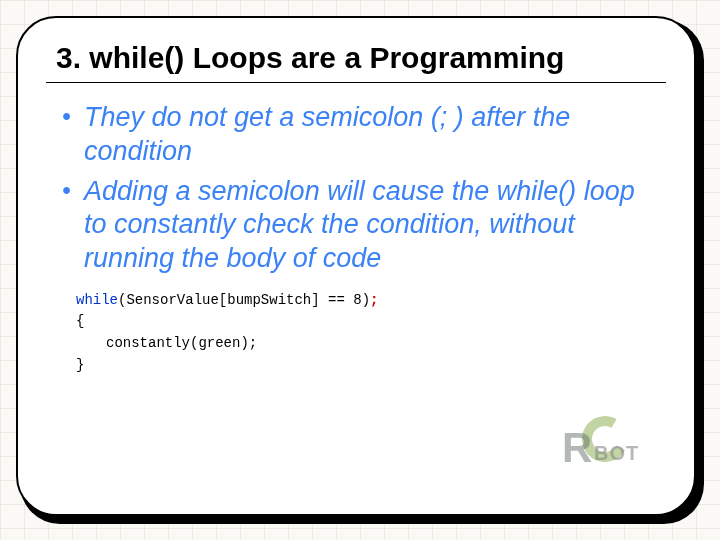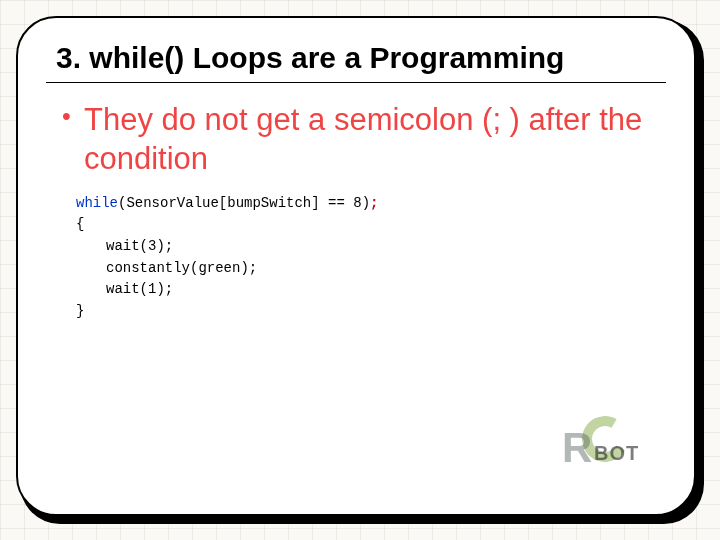--- a/index.html
+++ b/index.html
@@ -58,25 +58,26 @@
     border-top: 1px solid #000;
     margin: 6px -10px 18px -10px;
   }
   .bullets {
     margin: 0;
     padding: 0 0 0 6px;
     list-style: none;
   }
   .bullets li {
     position: relative;
-    font-size: 31px;
+    font-size: 27px;
     line-height: 1.25;
-    color: #ef4444;
+    color: #3b82f6;
     margin: 0 0 6px 0;
     padding-left: 22px;
+    font-style: italic;
   }
   .bullets li::before {
     content: "•";
     position: absolute;
     left: 0;
     top: 0;
     font-size: 25px;
   }
   .code-block {
     margin-top: 14px;
@@ -119,21 +120,21 @@
     color: #4a5a54;
     opacity: 0.5;
     letter-spacing: -2px;
   }
   .logo .bot {
     position: absolute;
     left: 60px; top: 44px;
     font-family: Arial, sans-serif;
     font-weight: 900;
     font-size: 20px;
-    color: #000000;
+    color: #737373;
     letter-spacing: 1px;
     opacity: 0.6;
   }
 </style>
 </head>
 <body>
 
 <div class="backdrop">
   <div class="grid"></div>
   <div class="card-shadow"></div>
@@ -143,28 +144,29 @@
     <h1 class="title">
       <span>3. while() Loops are a Programming</span><br>
     </h1>
 
     <hr class="rule">
 
     <ul class="bullets">
       <li>
         <span>They do not get a semicolon (; ) after the condition</span>
       </li>
+      <li>
+        <span>Adding a semicolon will cause the while() loop to constantly check the condition, without running the body of code</span>
+      </li>
     </ul>
 
     <div class="code-block">
       <div class="code-line"><span class="kw">while</span><span>(SensorValue[bumpSwitch] == 8)</span><span class="err-semi">;</span></div>
       <div class="code-line">{</div>
-      <div class="code-line indent1">wait(3);</div>
       <div class="code-line indent1">constantly(green);</div>
-      <div class="code-line indent1">wait(1);</div>
       <div class="code-line">}</div>
     </div>
 
     <div class="logo">
       <div class="c-shape"></div>
       <div class="r-letter">R</div>
       <div class="bot">BOT</div>
     </div>
 
   </div>

